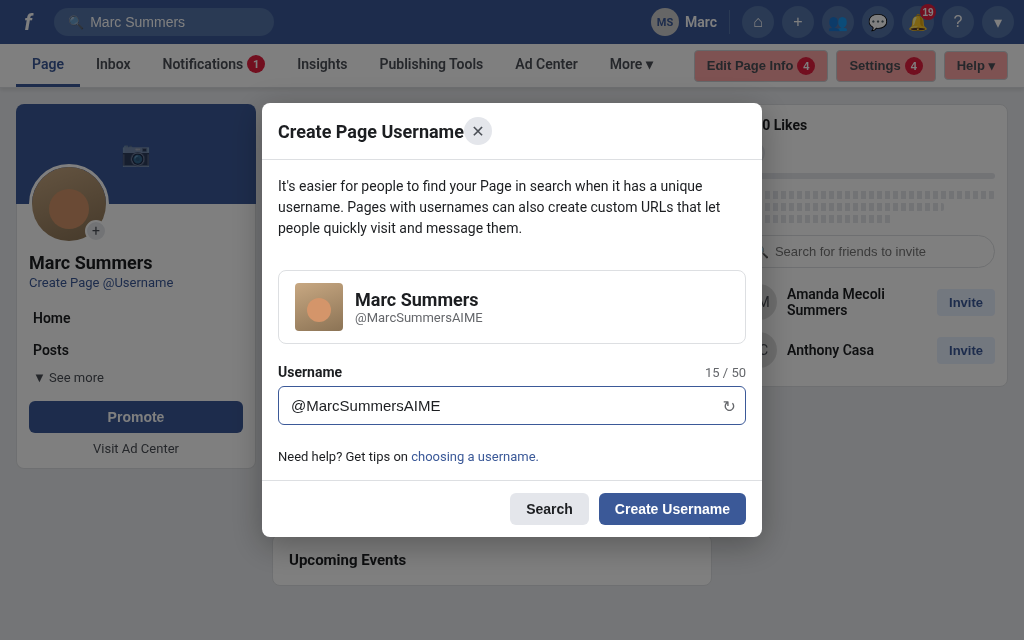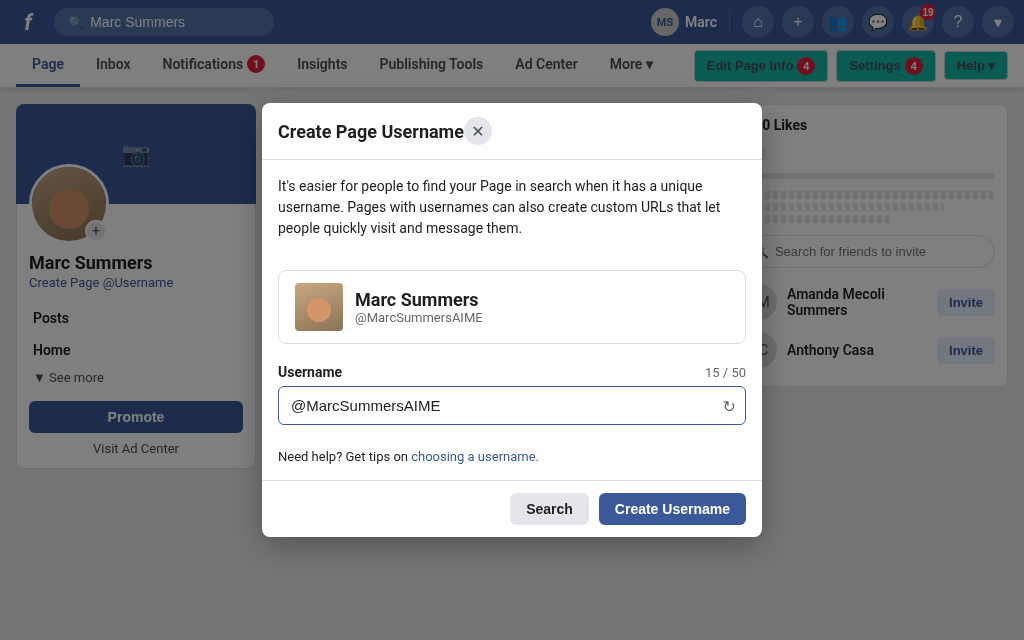--- a/index.html
+++ b/index.html
@@ -35,21 +35,21 @@
       display: flex;
       align-items: stretch;
       padding: 0 16px;
       position: fixed; top: 44px; left: 0; right: 0; z-index: 99;
       box-shadow: 0 2px 4px rgba(0,0,0,0.1);
     }
     .page-nav-left { display: flex; align-items: stretch; gap: 0; }
     .page-nav-item { display: flex; align-items: center; padding: 6px 16px; color: #4b4f56; font-size: 14px; font-weight: 600; cursor: pointer; border-bottom: 3px solid transparent; position: relative; }
     .page-nav-item.active { color: #3b5998; border-bottom-color: #3b5998; }
     .page-nav-right { margin-left: auto; display: flex; align-items: center; gap: 8px; }
-    .page-nav-btn { display: flex; align-items: center; gap: 4px; padding: 6px 12px; background: #14b8a6; border: 1px solid #ccd0d5; border-radius: 4px; font-size: 13px; font-weight: 600; color: #4b4f56; cursor: pointer; text-align: center; }
+    .page-nav-btn { display: flex; align-items: center; gap: 4px; padding: 6px 12px; background: #fca5a5; border: 1px solid #ccd0d5; border-radius: 4px; font-size: 13px; font-weight: 600; color: #4b4f56; cursor: pointer; text-align: center; }
     .badge-red { background: #e41e3f; color: white; font-size: 11px; font-weight: bold; border-radius: 50%; width: 18px; height: 18px; display: inline-flex; align-items: center; justify-content: center; }
 
     
     .main-content { margin-top: 88px; display: flex; max-width: 1024px; margin-left: auto; margin-right: auto; gap: 16px; padding: 16px; }
 
     
     .left-sidebar { width: 240px; flex-shrink: 0; }
     .profile-cover { background: #3b5998; height: 100px; border-radius: 8px 8px 0 0; position: relative; display: flex; align-items: center; justify-content: center; }
     .profile-cover-icon { color: rgba(255,255,255,0.5); font-size: 24px; }
     .profile-section { background: white; border-radius: 0 0 8px 8px; padding: 0 12px 12px; border: 1px solid #dddfe2; border-top: none; }
@@ -205,22 +205,22 @@
 
           <div style="width:100%;height:100%;background:linear-gradient(160deg,#c8a882,#8b7355);display:flex;align-items:center;justify-content:center;">
             <div style="width:40px;height:40px;background:#d4956a;border-radius:50%;margin-bottom:-10px;"></div>
           </div>
         </div>
         <div class="avatar-add-btn">+</div>
       </div>
       <div class="profile-name">Marc Summers</div>
       <div class="profile-username" style="cursor:pointer;color:#3b5998;">Create Page @Username</div>
       <div class="sidebar-nav">
+        <div class="sidebar-nav-item">Home</div>
         <div class="sidebar-nav-item">Posts</div>
-        <div class="sidebar-nav-item">Home</div>
       </div>
       <div class="see-more">
         <span>▼ See more</span>
       </div>
       <button class="promote-btn">Promote</button>
       <a class="visit-ad-center">Visit Ad Center</a>
     </div>
   </aside>
 
   <main class="center-content">
@@ -258,20 +258,23 @@
         </div>
         <div class="post-action-btn">
           <span style="color:#f7b928;">😊</span>
           <span>Feeling/Activ...</span>
         </div>
         <div class="post-action-btn">
           <span>•••</span>
         </div>
       </div>
     </div>
+    <div class="upcoming-events">
+      <h3>Upcoming Events</h3>
+    </div>
   </main>
 
   <aside class="right-sidebar">
     <div class="likes-box">
       <div class="likes-header">
         <span>0/10</span>
         <span> </span>
         <span>Likes</span>
       </div>
       <div class="likes-circle"></div>

